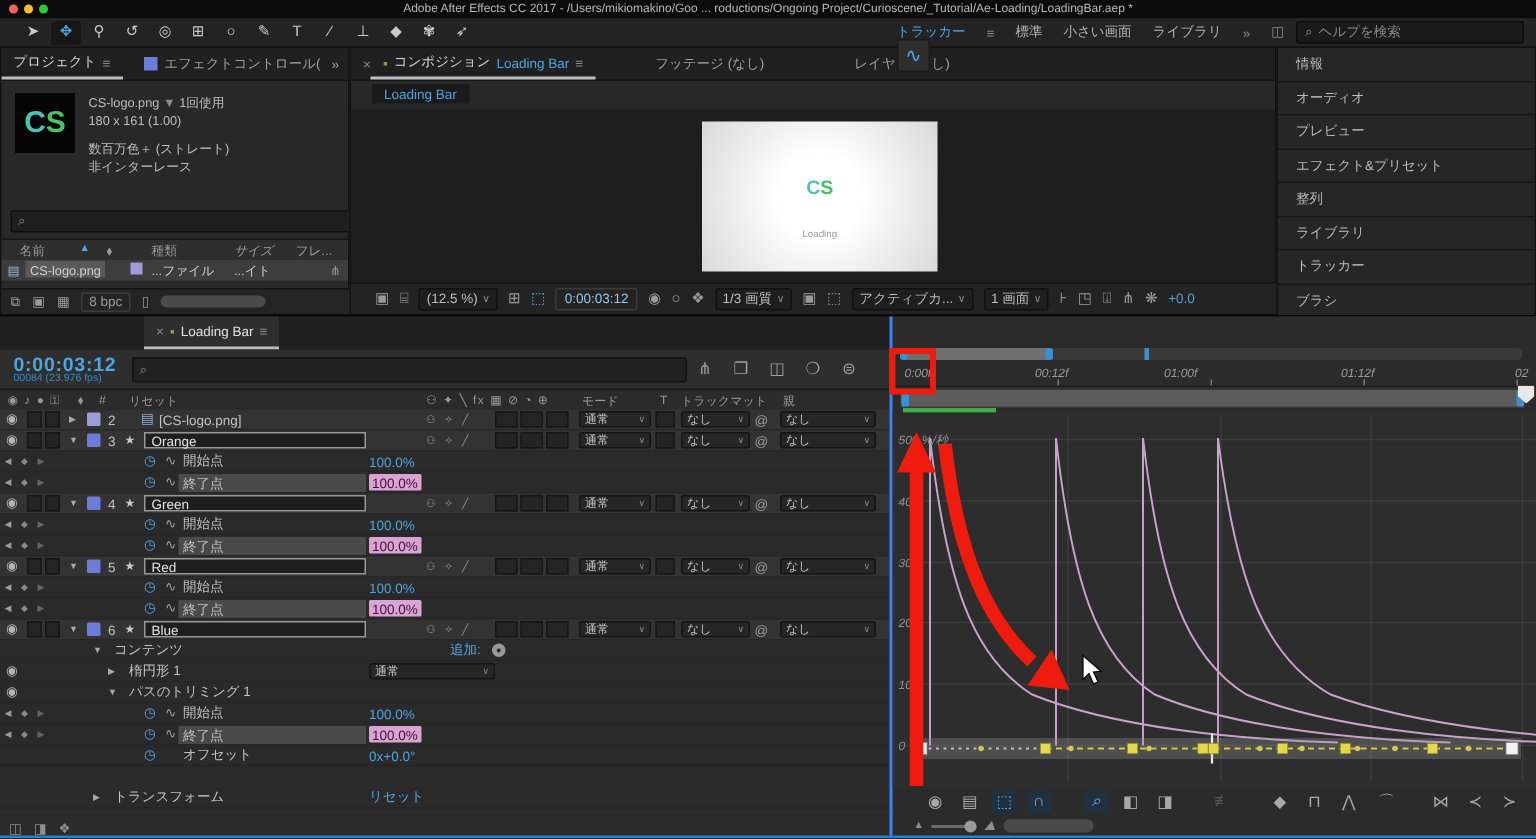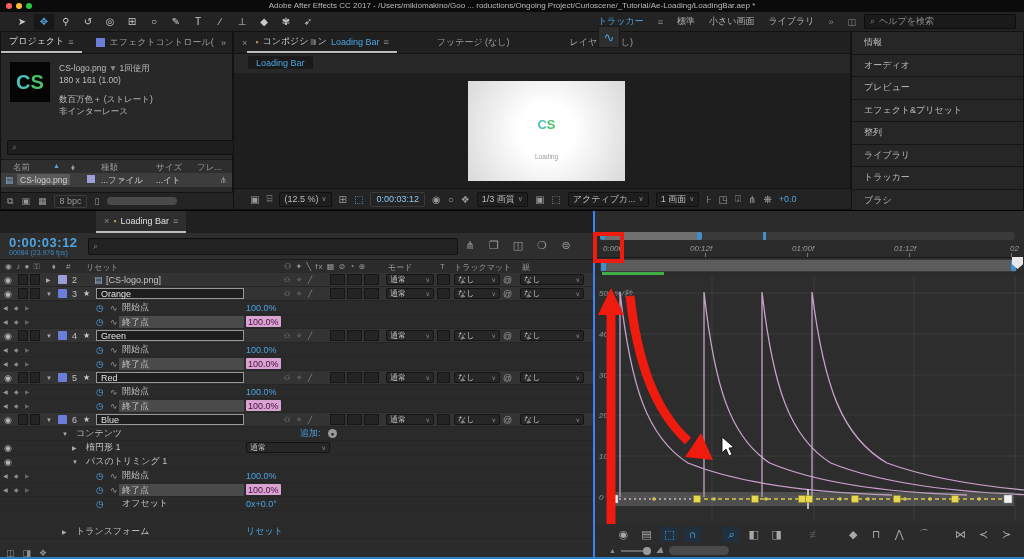--- a/index.html
+++ b/index.html
@@ -170,21 +170,21 @@
       <div class="projline" style="top:62px;">数百万色＋ (ストレート)</div>
       <div class="projline" style="top:74px;">非インターレース</div>
       <div id="proj-search">
         <span>⌕</span>
       </div>
       <div id="proj-cols">
         <span class="abs" style="left:12px;top:2px;">名前</span>
         <span class="abs" style="left:52px;top:2px;color:#4da4e0;font-size:7px;">▲</span>
         <span class="abs" style="left:70px;top:2px;">⬧</span>
         <span class="abs" style="left:100px;top:2px;">種類</span>
-        <span class="abs" style="left:155px;top:2px;">サイズ</span>
+        <span class="abs" style="left:155px;top:2px;font-style:italic;">サイズ</span>
         <span class="abs" style="left:196px;top:2px;">フレ...</span>
       </div>
       <div id="proj-row">
         <span class="abs" style="left:4px;top:2px;color:#8fb2d9;">▤</span>
         <span class="abs" style="left:16px;top:1px;background:#5a5a5a;padding:0 3px;height:11px;display:flex;align-items:center;">CS-logo.png</span>
         <span class="abs" style="left:86px;top:2px;width:8px;height:8px;background:#9d9ed8;"></span>
         <span class="abs" style="left:100px;top:2px;">...ファイル</span>
         <span class="abs" style="left:155px;top:2px;">...イト</span>
         <span class="abs" style="left:219px;top:2px;color:#9a9a9a;">⋔</span>
       </div>
@@ -567,21 +567,21 @@
     <div id="gpane">
       <div id="zoombar">
         <div id="zoomseg"></div>
         <span class="zoomhandle" style="left:0px;"></span>
         <span class="zoomhandle" style="left:97px;"></span>
         <span id="playtick"></span>
       </div>
       <div id="ruler">
           <span class="rlab" style="left: 8px;">0:00f</span>
           <span class="rlab" style="left: 95px;">00:12f</span>
-          <span class="rlab" style="left: 197px;">01:00f</span>
+          <span class="rlab" style="left: 181px;">01:00f</span>
           <span class="rlab" style="left: 299px;">01:12f</span>
           <span class="rlab" style="left: 415px;">02</span>
           <span class="rtick" style="left: 110px;"></span>
           <span class="rtick" style="left: 212px;"></span>
           <span class="rtick" style="left: 314px;"></span>
           <span class="rtick" style="left: 416px;"></span>
         </div>
       <div id="workarea">
         <span class="wh" style="left:0;"></span>
         <span class="wh" style="right:0;"></span>

